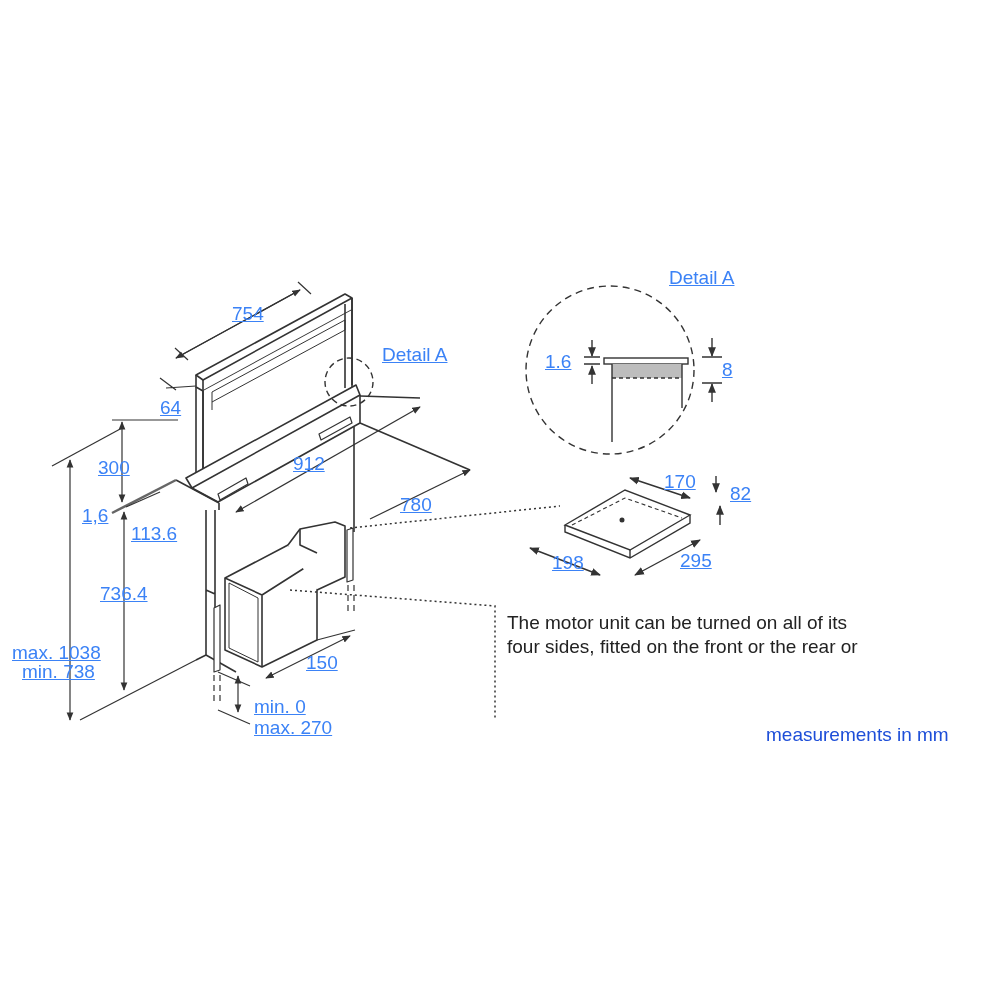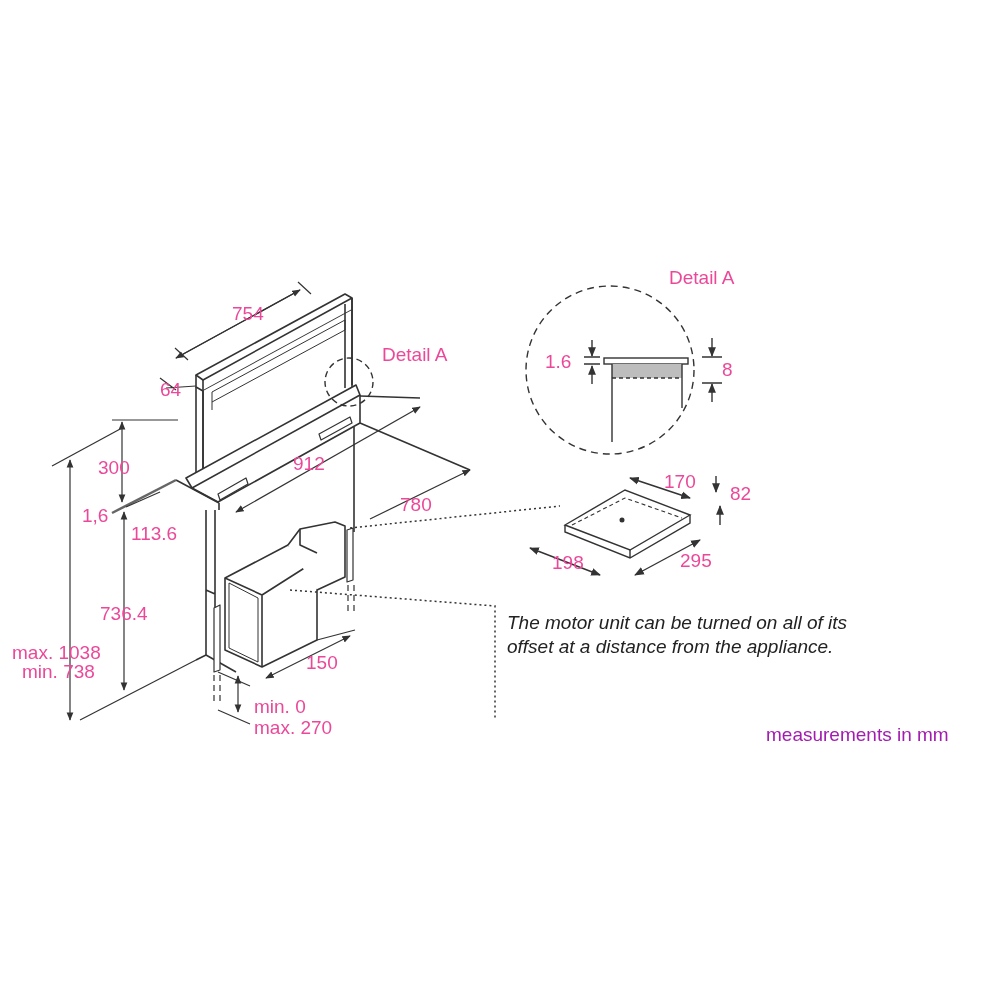--- a/index.html
+++ b/index.html
@@ -1,22 +1,22 @@
 <!DOCTYPE html>
 <html><head>
 <meta charset="utf-8">
 <style>
   html, body { margin:0; padding:0; background:#ffffff; }
   body { width:1000px; height:1000px; position:relative; overflow:hidden;
          font-family:"Liberation Sans", sans-serif; color:#222; }
   #drawing { position:absolute; left:0; top:0; width:1000px; height:1000px; }
-  .lbl { position:absolute; font-size:19px; line-height:20px; white-space:nowrap; color:#ec4899; }
-  .note { position:absolute; left:507px; top:611px; font-size:19px; line-height:24px; color:#222;font-style:italic; }
+  .lbl { position:absolute; font-size:19px; line-height:20px; white-space:nowrap; color:#3b82f6;text-decoration:underline; }
+  .note { position:absolute; left:507px; top:611px; font-size:19px; line-height:24px; color:#222; }
   .note div { white-space:nowrap; }
-  .units { position:absolute; left:766px; top:724px; font-size:19px; color:#a21caf; white-space:nowrap; }
+  .units { position:absolute; left:766px; top:724px; font-size:19px; color:#1d4ed8; white-space:nowrap; }
 </style>
 </head>
 <body>
 
 <svg id="drawing" viewBox="0 0 1000 1000" xmlns="http://www.w3.org/2000/svg">
   <defs>
     <marker id="ar" viewBox="0 0 10 10" refX="9" refY="5" markerWidth="7" markerHeight="7" orient="auto-start-reverse">
       <path d="M0,1 L10,5 L0,9 z" fill="#333"></path>
     </marker>
   </defs>
@@ -119,40 +119,40 @@
     <path d="M720,525 L720,506" marker-end="url(#ar)"></path>
 
     <path d="M530,548 L600,575" marker-start="url(#ar)" marker-end="url(#ar)"></path>
 
     <path d="M635,575 L700,540" marker-start="url(#ar)" marker-end="url(#ar)"></path>
   </g>
 </svg>
 
 <div class="lbl" style="left:232px;top:304px;">754</div>
 <div class="lbl" style="left:382px;top:345px;">Detail A</div>
-<div class="lbl" style="left:160px;top:380px;text-align:center;">64</div>
+<div class="lbl" style="left:160px;top:398px;text-align:center;">64</div>
 <div class="lbl" style="left:98px;top:458px;">300</div>
 <div class="lbl" style="left:293px;top:454px;">912</div>
 <div class="lbl" style="left:82px;top:506px;">1,6</div>
 <div class="lbl" style="left:400px;top:495px;">780</div>
 <div class="lbl" style="left:131px;top:524px;">113.6</div>
-<div class="lbl" style="left:100px;top:604px;text-align:center;">736.4</div>
+<div class="lbl" style="left:100px;top:584px;text-align:center;">736.4</div>
 <div class="lbl" style="left:22px;top:622px;margin-top:40px;">min. 738</div>
 <div class="lbl" style="left:12px;top:643px;">max. 1038</div>
 <div class="lbl" style="left:306px;top:653px;">150</div>
 <div class="lbl" style="left:254px;top:697px;">min. 0</div>
 <div class="lbl" style="left:254px;top:718px;text-align:center;">max. 270</div>
 
 <div class="lbl" style="left:669px;top:268px;">Detail A</div>
 <div class="lbl" style="left:545px;top:352px;">1.6</div>
 <div class="lbl" style="left:722px;top:360px;">8</div>
 
 <div class="lbl" style="left:664px;top:472px;">170</div>
 <div class="lbl" style="left:730px;top:484px;">82</div>
 <div class="lbl" style="left:552px;top:553px;">198</div>
 <div class="lbl" style="left:680px;top:551px;">295</div>
 
 <div class="note">
   <div>The motor unit can be turned on all of its</div>
-  <div>offset at a distance from the appliance.</div>
+  <div>four sides, fitted on the front or the rear or</div>
 </div>
 
 <div class="units">measurements in mm</div>
 
 </body></html>

